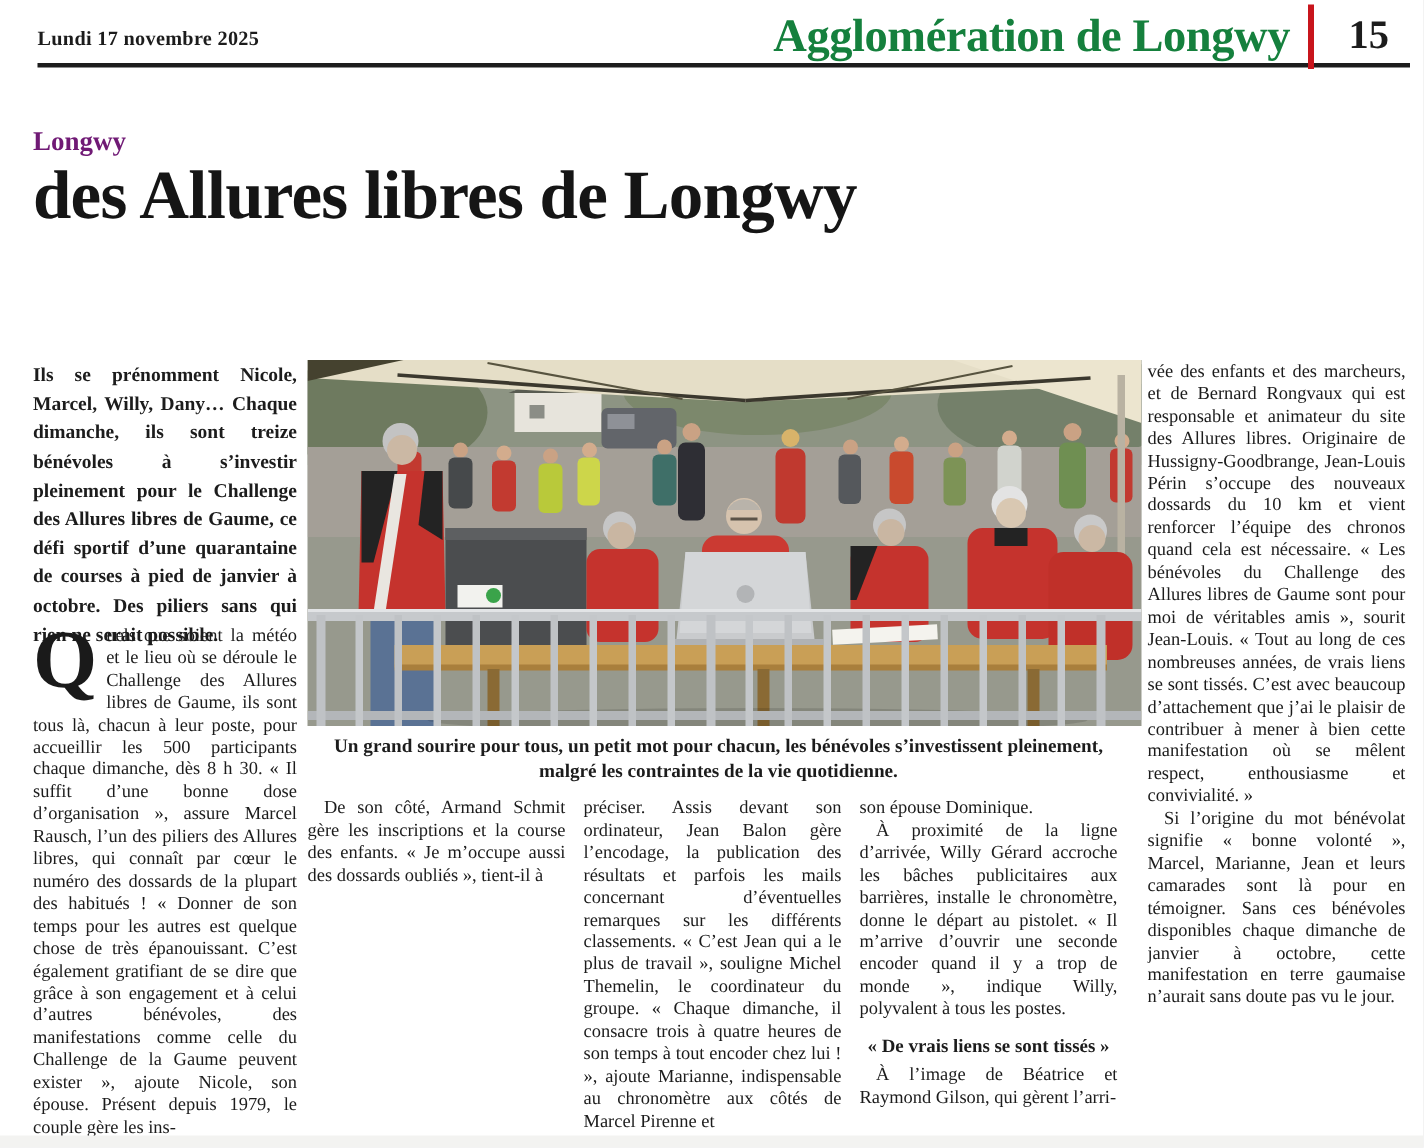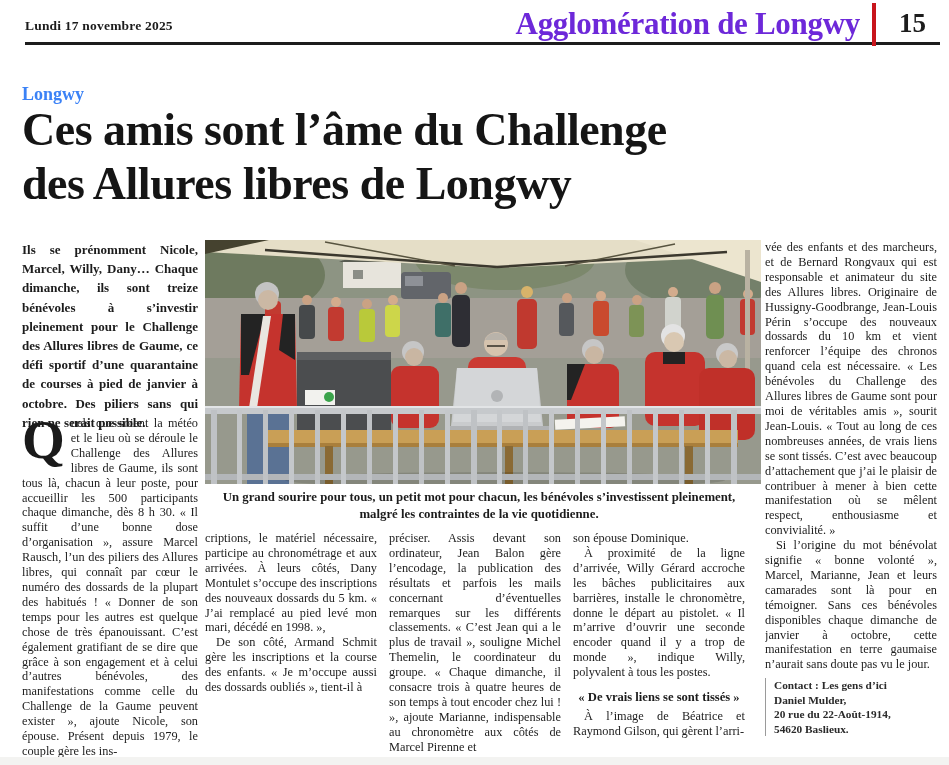--- a/index.html
+++ b/index.html
@@ -39,28 +39,27 @@
   .photo{position:absolute;left:205px;top:240px;width:556px;height:244px;overflow:hidden;background:#97998d;}
   .caption{position:absolute;left:205px;top:489px;width:548px;font-size:12.8px;font-weight:bold;line-height:17px;text-align:center;}
   .bottom-strip{position:absolute;left:0;top:757px;width:949px;height:8px;background:#f3f3f1;}
 </style>
 </head>
 <body>
 
 <div class="page">
 
   <div class="date">Lundi 17 novembre 2025</div>
-  <div class="section-title" style="color:#6d28d9;">Agglomération de Longwy</div>
+  <div class="section-title" style="color:#15803d;">Agglomération de Longwy</div>
   <div class="mast-rule"></div>
   <div class="mast-bar" style="background:#c8151c;"></div>
   <div class="page-number">15</div>
 
-  <div class="kicker" style="color:#3b82f6;">Longwy</div>
+  <div class="kicker" style="color:#701a75;">Longwy</div>
   <h1 class="headline" style="margin:0;">
-    <span>Ces amis sont l’âme du Challenge</span>
     <span>des Allures libres de Longwy</span>
   </h1>
 
   <div class="col lede">Ils se prénomment Nicole, Marcel, Willy, Dany… Chaque dimanche, ils sont treize bénévoles à s’investir pleinement pour le Challenge des Allures libres de Gaume, ce défi sportif d’une quarantaine de courses à pied de janvier à octobre. Des piliers sans qui rien ne serait possible.</div>
   <div class="col body-col col1-body">
     <span class="dropcap">Q</span><span>uels que soient la météo et le lieu où se déroule le Challenge des Allures libres de Gaume, ils sont tous là, chacun à leur poste, pour accueillir les 500 participants chaque dimanche, dès 8 h 30. « Il suffit d’une bonne dose d’organisation », assure Marcel Rausch, l’un des piliers des Allures libres, qui connaît par cœur le numéro des dossards de la plupart des habitués ! « Donner de son temps pour les autres est quelque chose de très épanouissant. C’est également gratifiant de se dire que grâce à son engagement et à celui d’autres bénévoles, des manifestations comme celle du Challenge de la Gaume peuvent exister », ajoute Nicole, son épouse. Présent depuis 1979, le couple gère les ins-</span>
   </div>
 
   <div class="photo">
     <svg width="556" height="244" viewBox="0 0 556 244" xmlns="http://www.w3.org/2000/svg">
@@ -225,40 +224,33 @@
           <rect x="448" y="170" width="5" height="74" fill="#c4c7ca"></rect>
         <rect x="474" y="170" width="5" height="74" fill="#bfc2c5"></rect>
           <rect x="500" y="170" width="5" height="74" fill="#c4c7ca"></rect>
         <rect x="526" y="170" width="6" height="74" fill="#bfc2c5"></rect>
       </g>
     </svg>
   </div>
   <div class="caption">Un grand sourire pour tous, un petit mot pour chacun, les bénévoles s’investissent pleinement, malgré les contraintes de la vie quotidienne.</div>
 
   <div class="col body-col col2">
-    <p class="cont">criptions, le matériel nécessaire, participe au chronométrage et aux arrivées. À leurs côtés, Dany Montulet s’occupe des inscriptions des nouveaux dossards du 5 km. « J’ai remplacé au pied levé mon mari, décédé en 1998. »,</p>
     <p class="indent">De son côté, Armand Schmit gère les inscriptions et la course des enfants. « Je m’occupe aussi des dossards oubliés », tient-il à</p>
   </div>
 
   <div class="col body-col col3">
     <p class="cont">préciser. Assis devant son ordinateur, Jean Balon gère l’encodage, la publication des résultats et parfois les mails concernant d’éventuelles remarques sur les différents classements. « C’est Jean qui a le plus de travail », souligne Michel Themelin, le coordinateur du groupe. « Chaque dimanche, il consacre trois à quatre heures de son temps à tout encoder chez lui ! », ajoute Marianne, indispensable au chronomètre aux côtés de Marcel Pirenne et</p>
   </div>
 
   <div class="col body-col col4">
     <p class="cont">son épouse Dominique.</p>
     <p class="indent">À proximité de la ligne d’arrivée, Willy Gérard accroche les bâches publicitaires aux barrières, installe le chronomètre, donne le départ au pistolet. « Il m’arrive d’ouvrir une seconde encoder quand il y a trop de monde », indique Willy, polyvalent à tous les postes.</p>
     <div class="subhead center">« De vrais liens se sont tissés »</div>
     <p class="indent">À l’image de Béatrice et Raymond Gilson, qui gèrent l’arri-</p>
   </div>
 
   <div class="col body-col col5">
     <p class="cont">vée des enfants et des marcheurs, et de Bernard Rongvaux qui est responsable et animateur du site des Allures libres. Originaire de Hussigny-Goodbrange, Jean-Louis Périn s’occupe des nouveaux dossards du 10 km et vient renforcer l’équipe des chronos quand cela est nécessaire. « Les bénévoles du Challenge des Allures libres de Gaume sont pour moi de véritables amis », sourit Jean-Louis. « Tout au long de ces nombreuses années, de vrais liens se sont tissés. C’est avec beaucoup d’attachement que j’ai le plaisir de contribuer à mener à bien cette manifestation où se mêlent respect, enthousiasme et convivialité. »</p>
     <p class="indent">Si l’origine du mot bénévolat signifie « bonne volonté », Marcel, Marianne, Jean et leurs camarades sont là pour en témoigner. Sans ces bénévoles disponibles chaque dimanche de janvier à octobre, cette manifestation en terre gaumaise n’aurait sans doute pas vu le jour.</p>
-    <div class="contact">
-      <div>Contact : Les gens d’ici</div>
-      <div>Daniel Mulder,</div>
-      <div>20 rue du 22-Août-1914,</div>
-      <div>54620 Baslieux.</div>
-    </div>
   </div>
 
   <div class="bottom-strip"></div>
 </div>
 
 </body></html>

